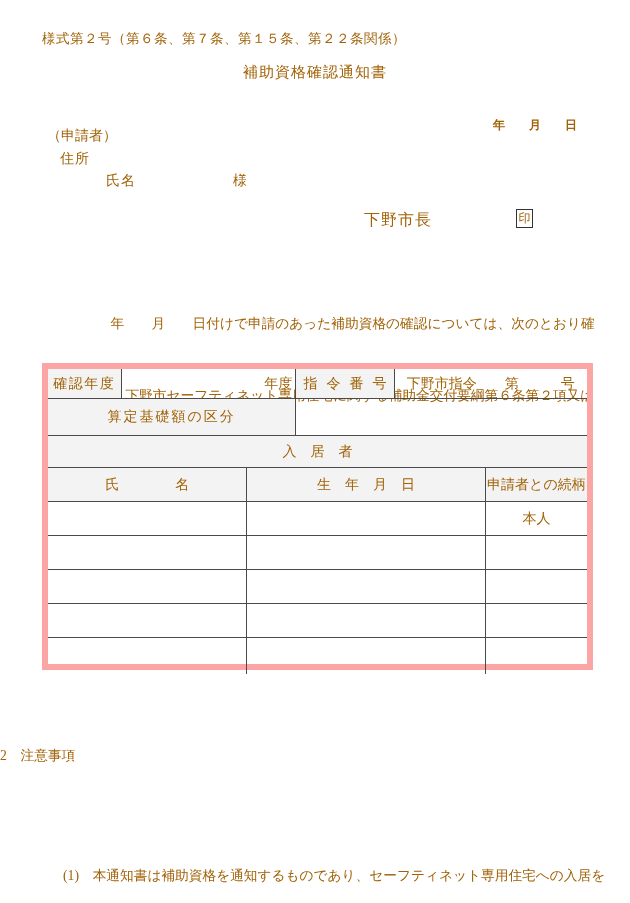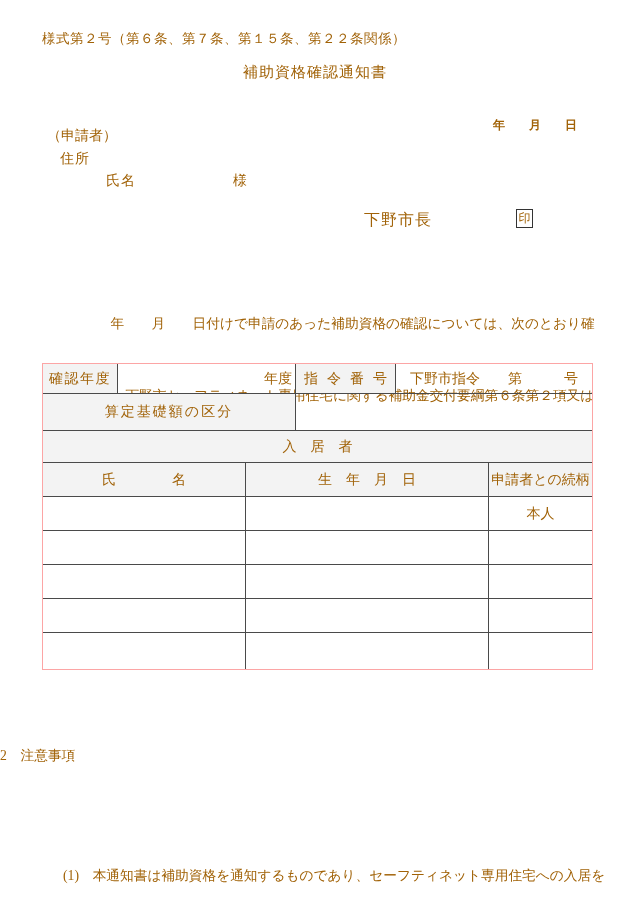--- a/index.html
+++ b/index.html
@@ -22,21 +22,21 @@
     left:516px; top:209px; width:17px; height:19px;
     border:1px solid #333; display:flex; align-items:center; justify-content:center;
     font-size:12px; box-sizing:border-box;
   }
   .body-par { left:42px; top:264px; width:575px; font-size:13.7px; line-height:24px; }
   .body-par div { white-space:pre; }
 
   
   .tbl {
     position:absolute; left:42px; top:363px; width:551px; height:307px;
-    border:1px solid #fca5a5; box-sizing:border-box; font-size:14px;
+    border:6px solid #fca5a5; box-sizing:border-box; font-size:14px;
   }
   .trow { display:flex; box-sizing:border-box; }
   .tcell {
     box-sizing:border-box; border-right:1px solid #4a4a4a; border-bottom:1px solid #4a4a4a;
     display:flex; align-items:center; justify-content:center; white-space:pre; overflow:hidden;
   }
   .tcell.last { border-right:none; }
   .lastrow .tcell { border-bottom:none; }
   .gray { background:#f3f3f3; }
   .ls1 { letter-spacing:1.5px; }

